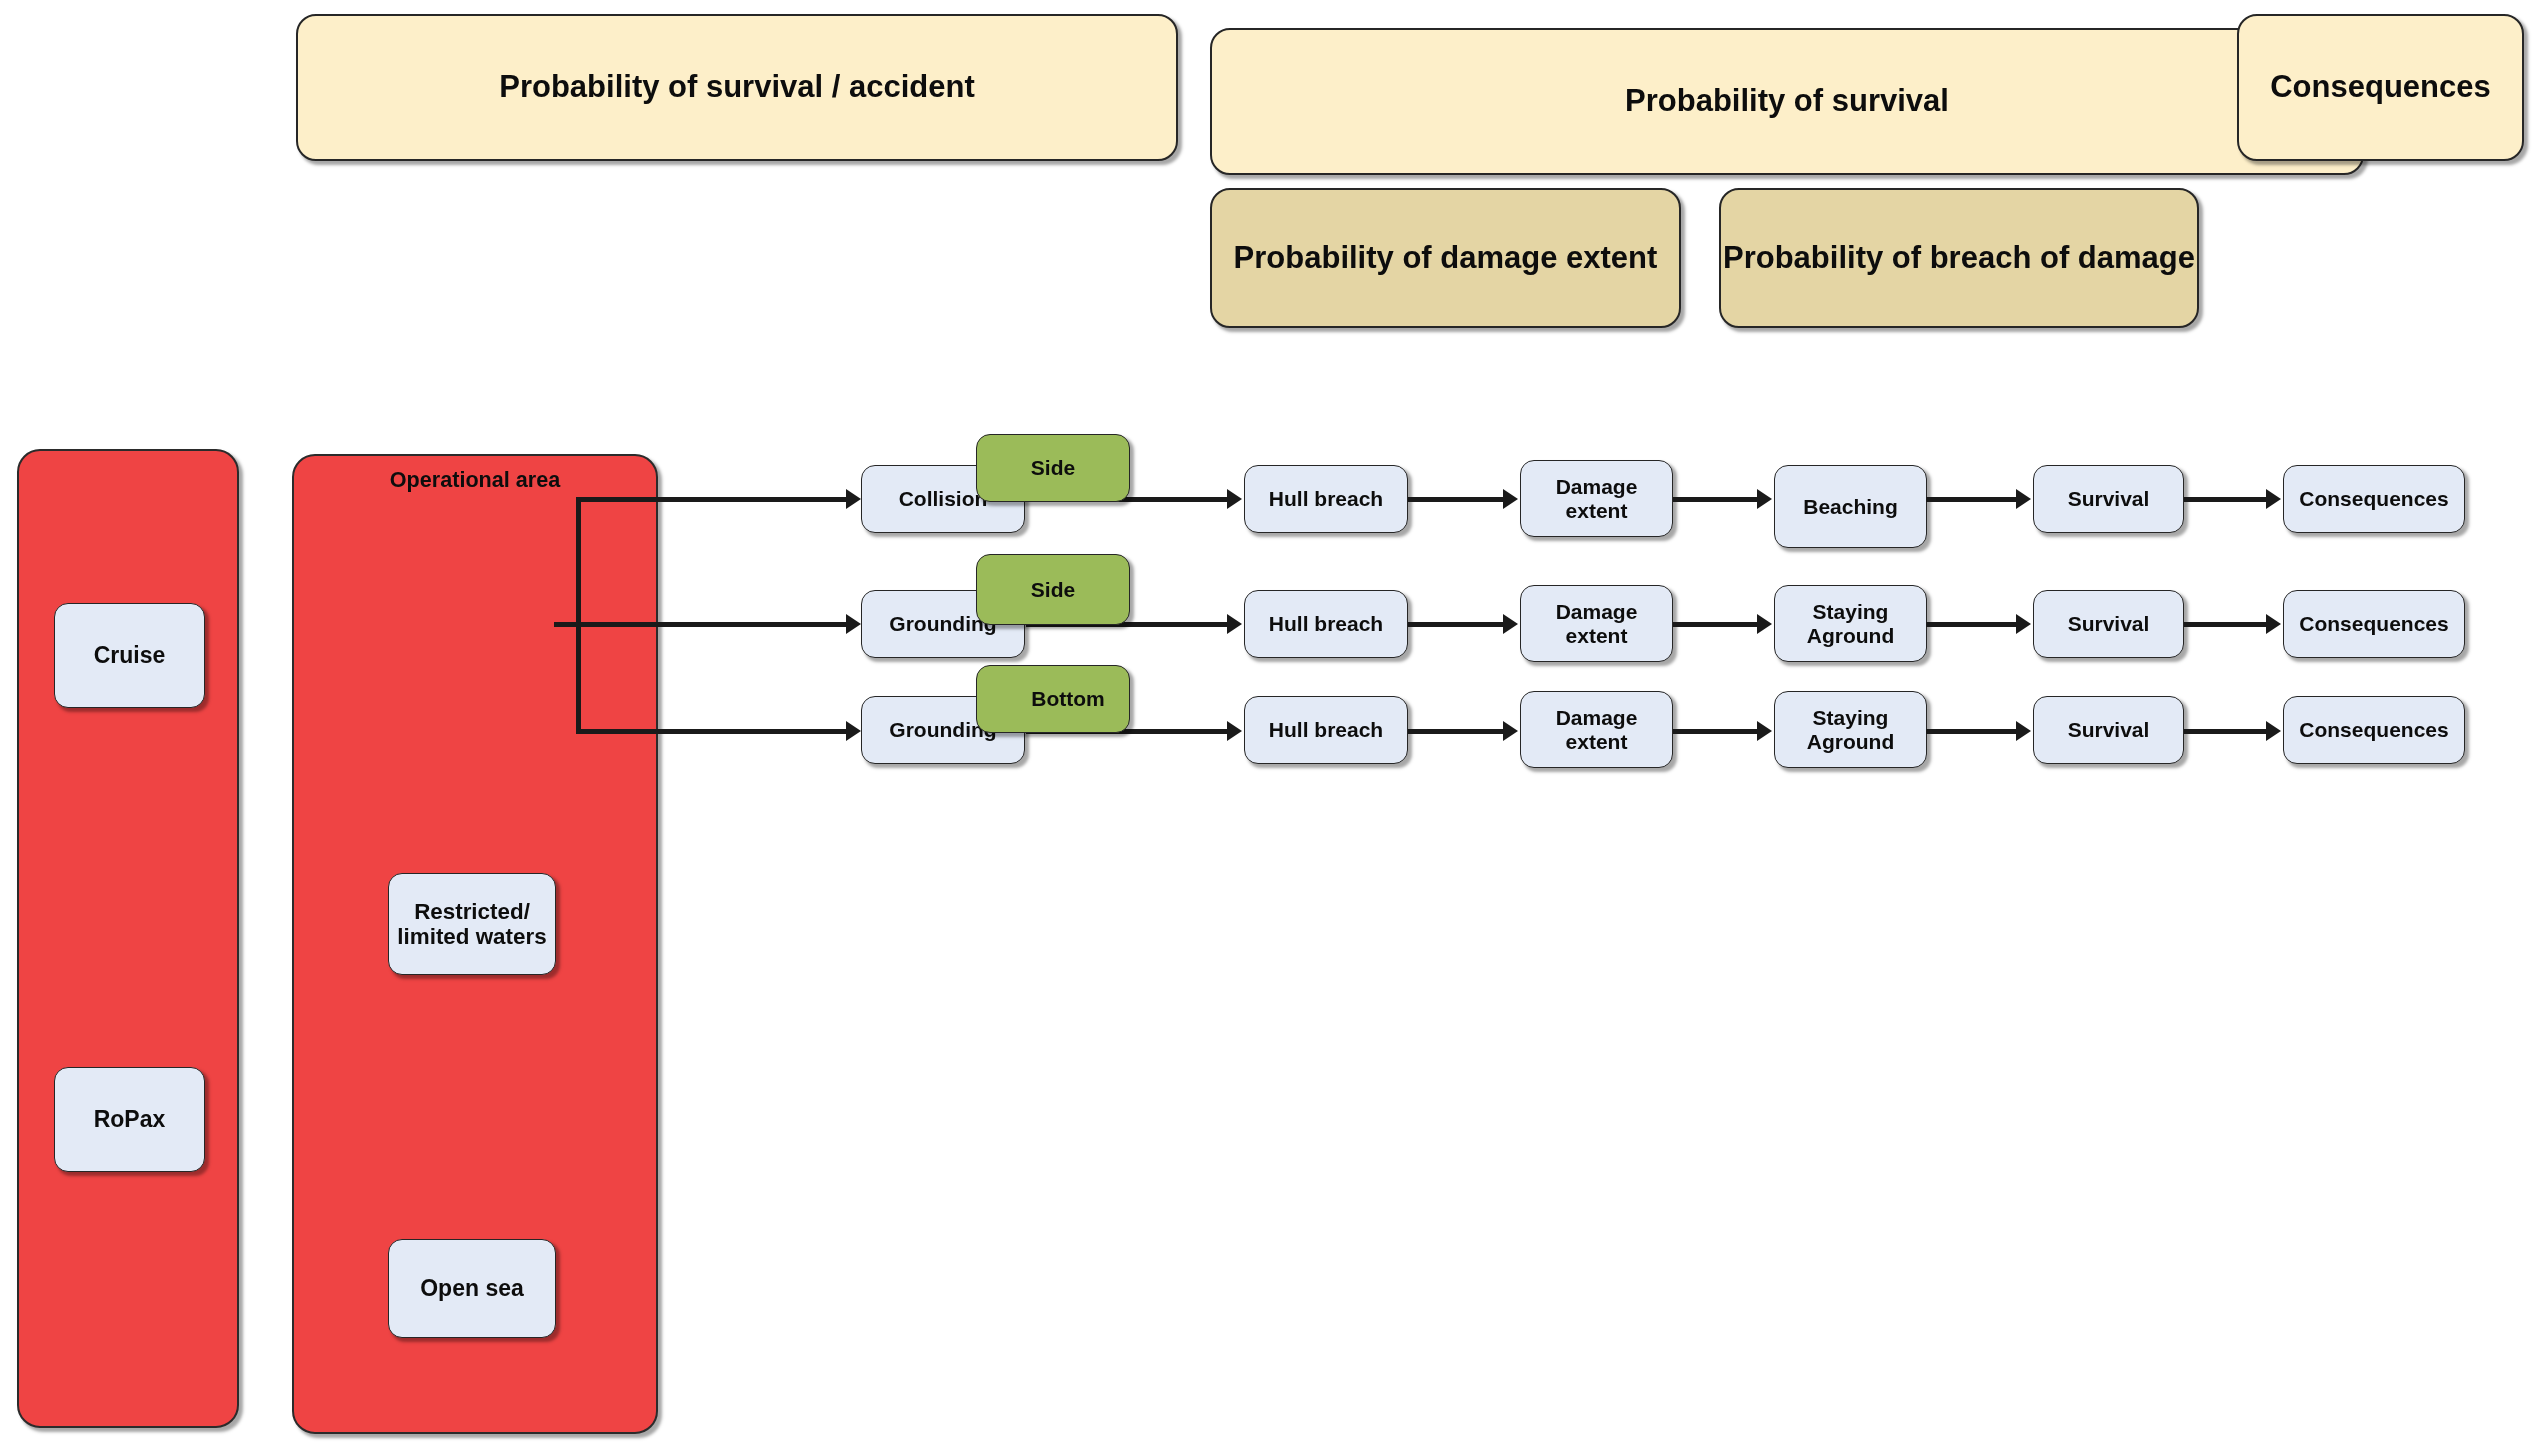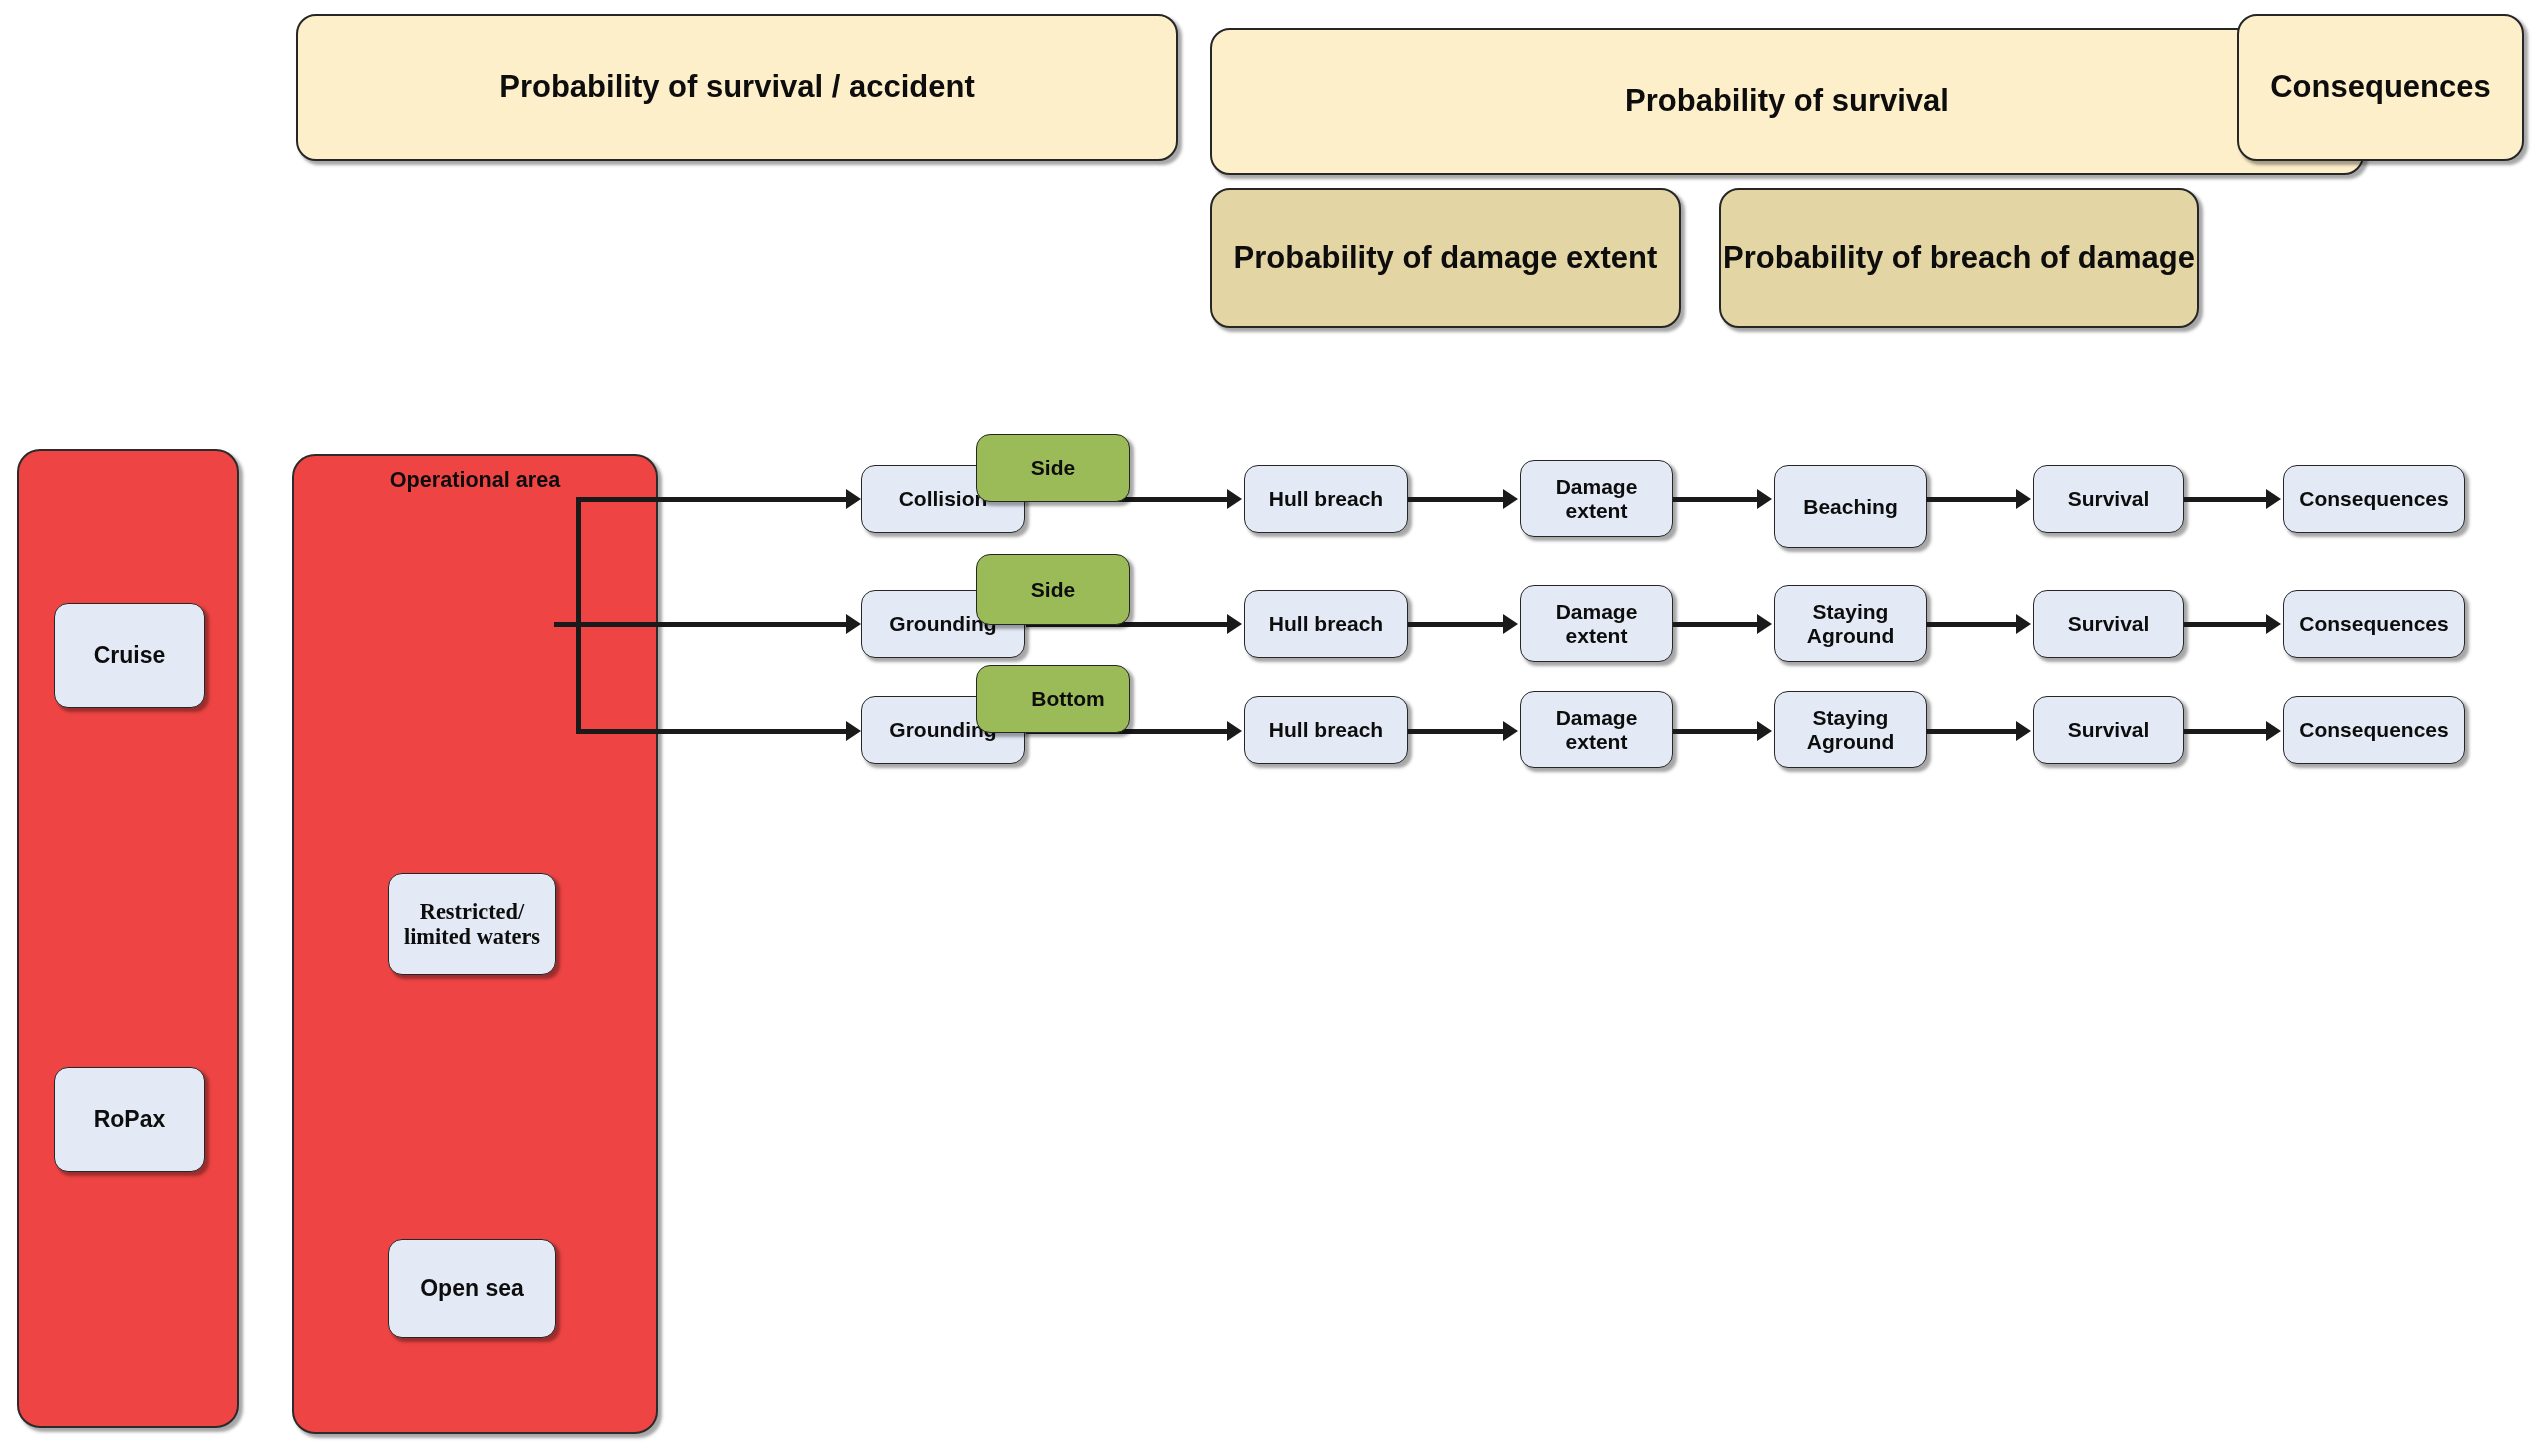--- a/index.html
+++ b/index.html
@@ -133,21 +133,21 @@
   </div>
   <div class="node ev" style="left:35px; top:616px; width:151px; height:105px; font-size:23px;">
     <span>RoPax</span>
   </div>
 </div>
 
 <div class="panel" style="left:292px; top:454px; width:366px; height:980px;">
   <div class="panel-title">Operational area</div>
 
 
-  <div class="node ev" style="left:94px; top:417px; width:168px; height:102px; font-size:22.4px;font-family:Liberation Serif, serif;">
+  <div class="node ev" style="left:94px; top:417px; width:168px; height:102px; font-size:22.4px;">
     <span>Restricted/
 limited waters</span>
   </div>
 
 
   <div class="node ev" style="left:94px; top:783px; width:168px; height:99px; font-size:23px;">
     <span>Open sea</span>
   </div>
 </div>
 

